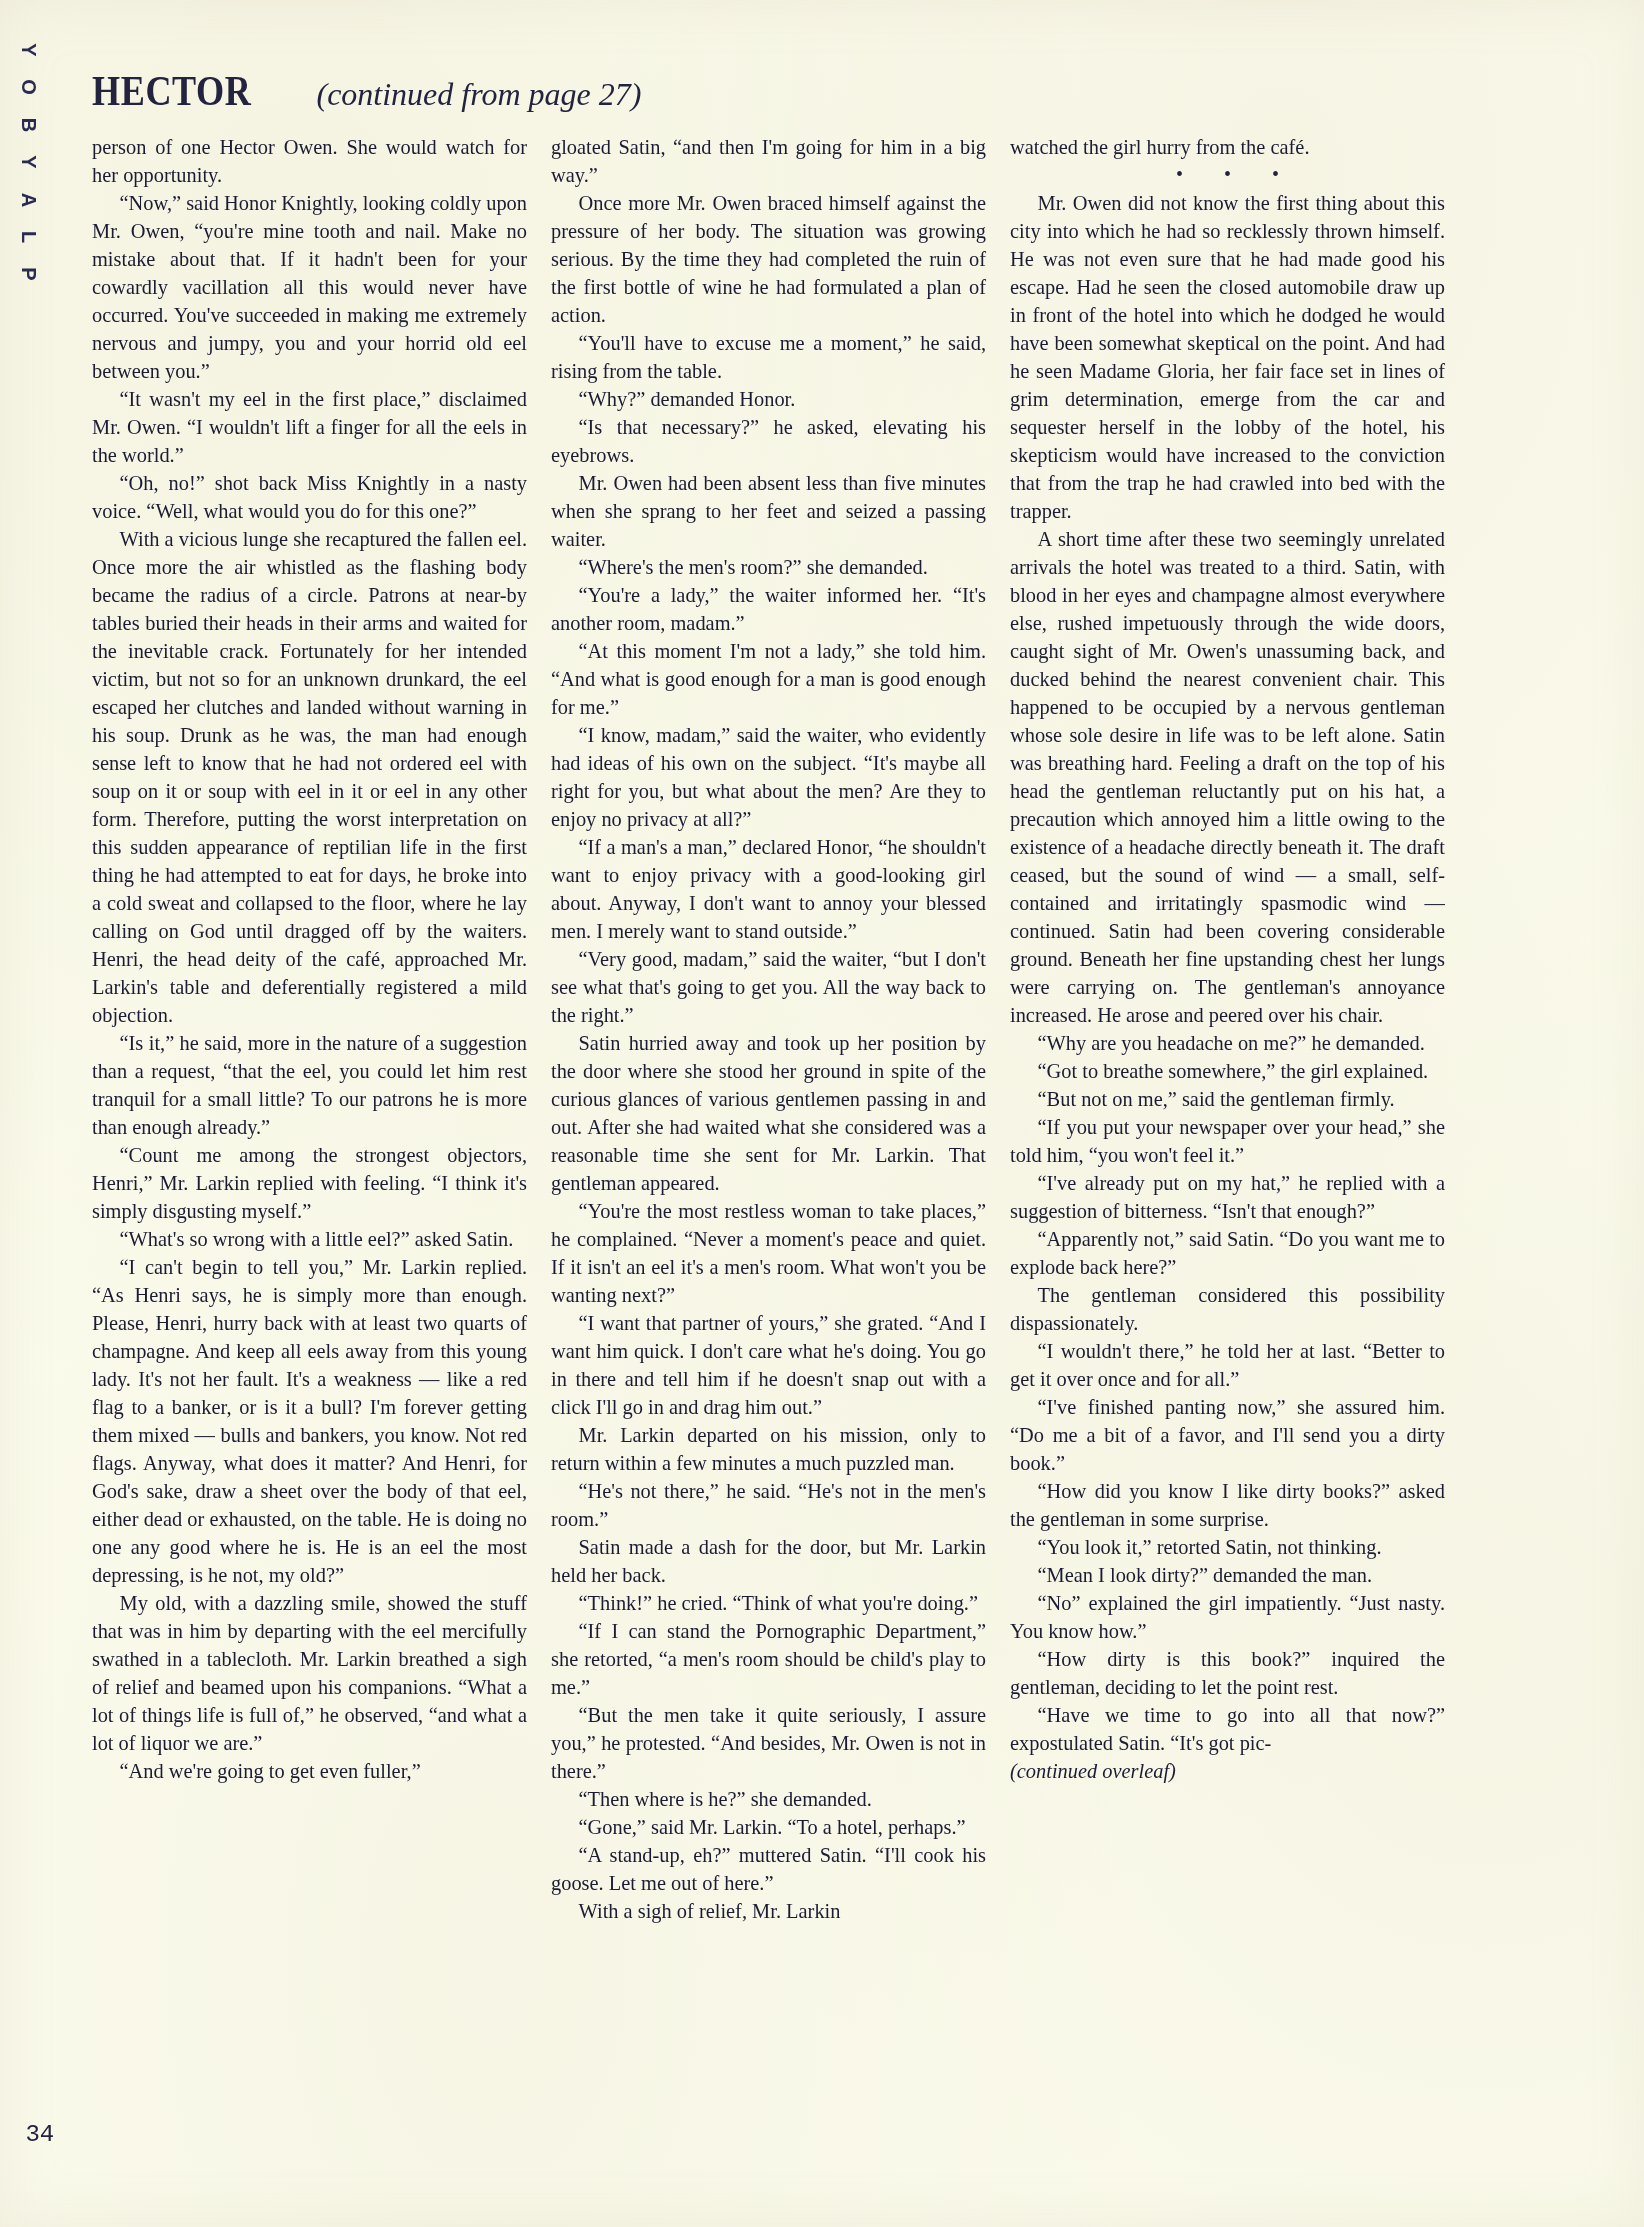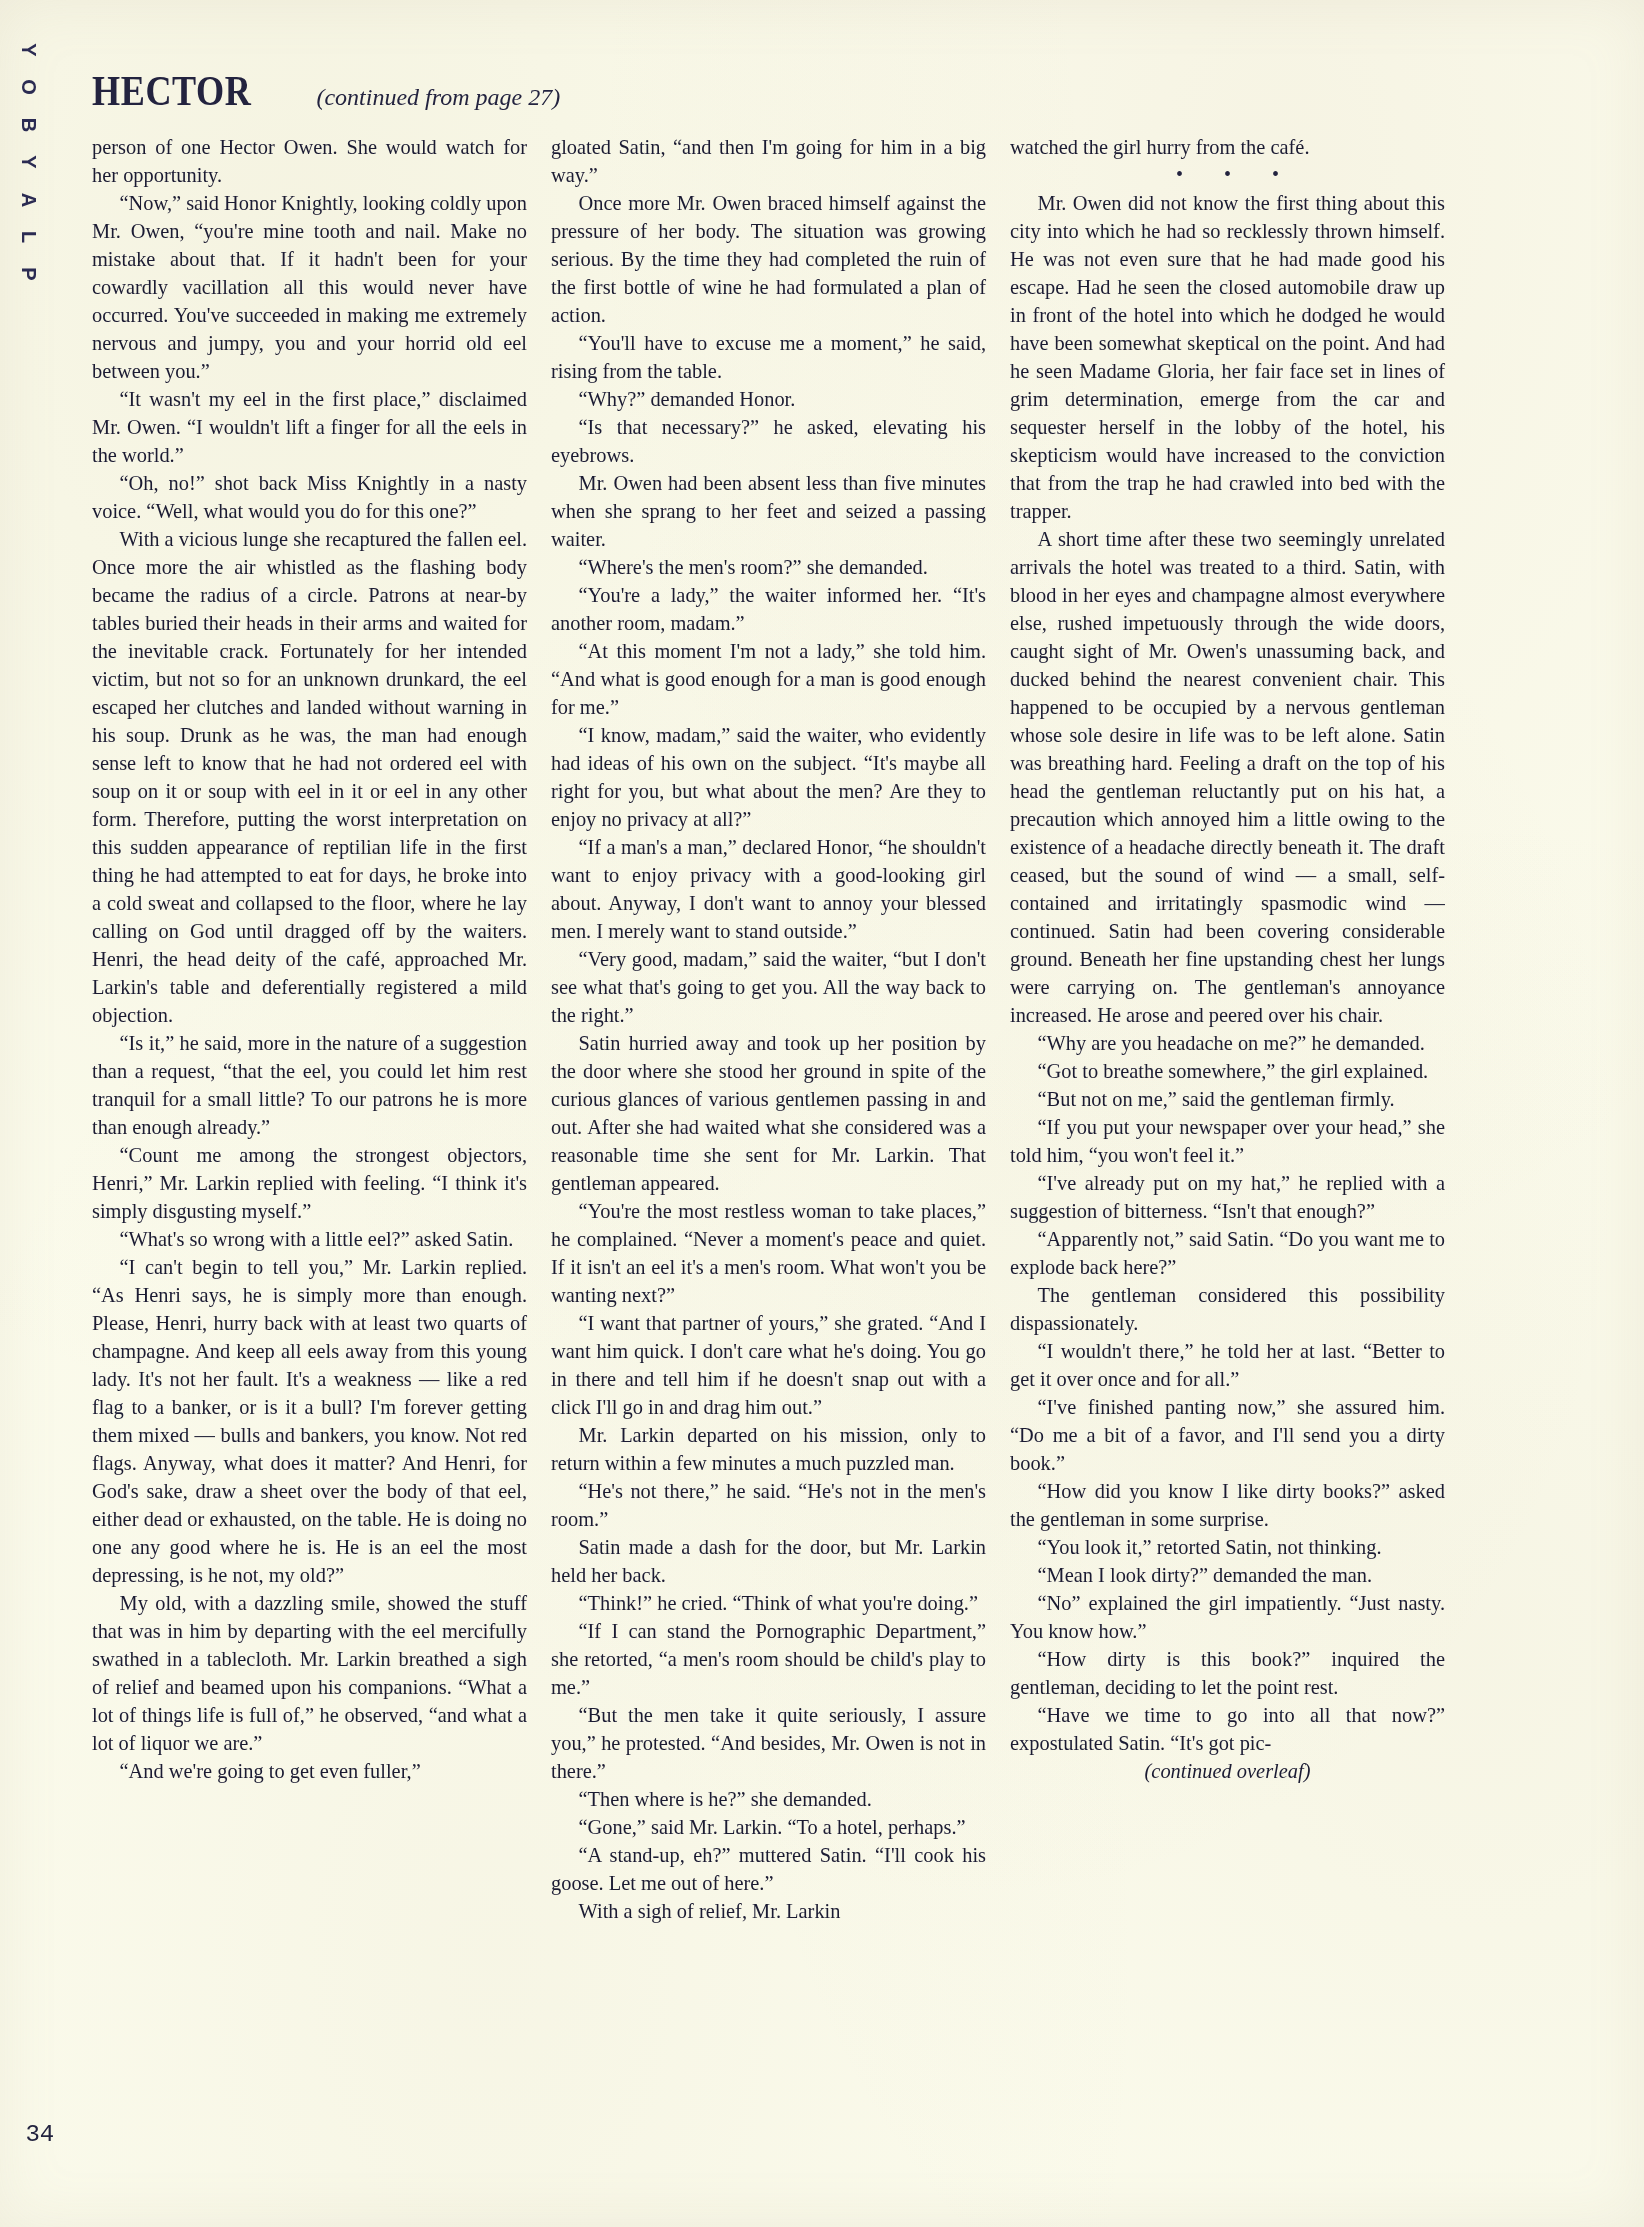--- a/index.html
+++ b/index.html
@@ -73,21 +73,21 @@
     font-size: 42px;
     line-height: 1;
     letter-spacing: 0.7px;
     color: #23233f;
     transform: scaleX(0.86);
     transform-origin: left bottom;
   }
   .headline-note {
     font-family: "Liberation Serif", "DejaVu Serif", serif;
     font-style: italic;
-    font-size: 24px;
+    font-size: 32px;
     line-height: 1;
     color: #23233f;
   }
 
   
   .columns {
     position: absolute;
     left: 92px;
     top: 133px;
     width: 1409px;
@@ -105,21 +105,21 @@
   }
   .column p {
     margin: 0;
     text-indent: 1.35em;
   }
   .column p.no-indent {
     text-indent: 0;
   }
   .column p.overleaf {
     text-indent: 0;
-    text-align: center;
+    text-align: left;
     font-style: italic;
     margin-top: 0;
   }
   .scene-break {
     text-align: center;
     letter-spacing: 0.9em;
     font-size: 20px;
     line-height: 27.5px;
     padding-left: 0.9em;
     color: #23233f;

